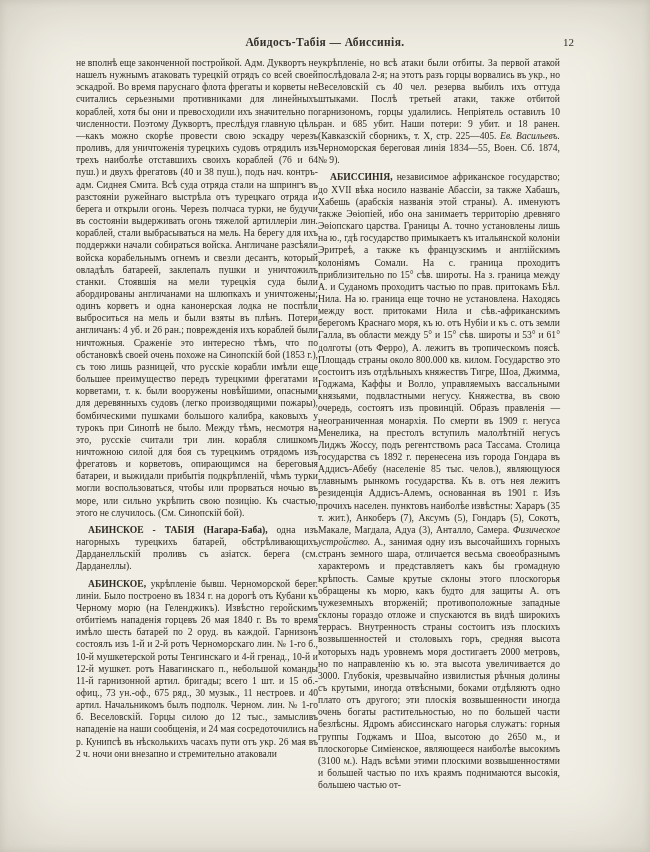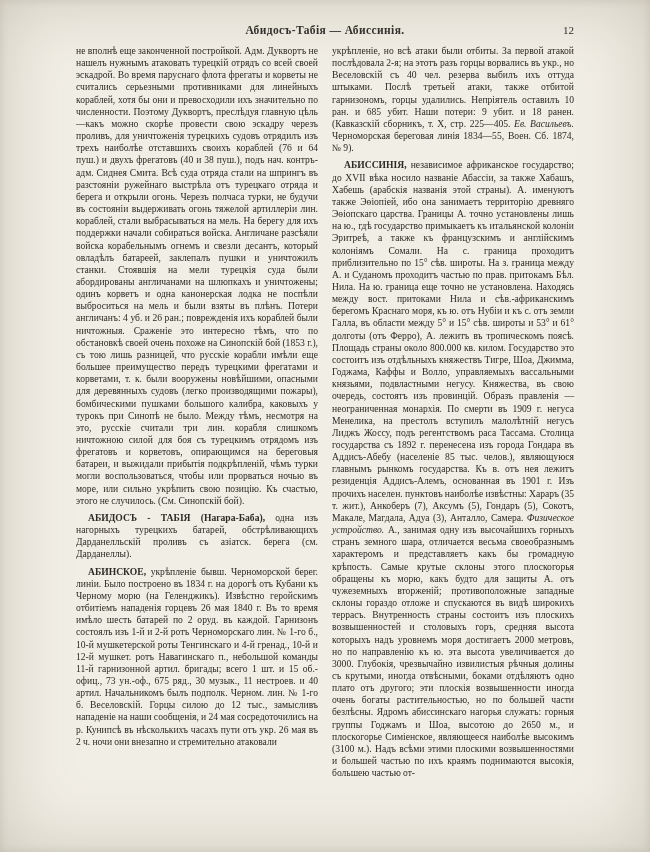--- a/index.html
+++ b/index.html
@@ -2,31 +2,31 @@
 <html><head>
 <meta charset="utf-8">
 <style>
   * { margin: 0; padding: 0; box-sizing: border-box; }
   html, body { width: 650px; height: 852px; }
   body { background: #d8d4ca; font-family: "Liberation Serif", serif; }
   .sheet {
     width: 650px; height: 852px; overflow: hidden;
     background: #f1eee5;
     box-shadow: inset 0 0 70px rgba(110,100,80,.28), inset 0 0 8px rgba(90,80,60,.15);
-    padding: 24px 76px 8px 76px;
+    padding: 36px 76px 8px 76px;
     position: relative;
   }
   .running-head {
     display: flex; align-items: baseline;
     color: #33312b; margin-bottom: 9px;
   }
   .rh-spacer { width: 26px; }
   .rh-title { flex: 1; text-align: center; font-weight: bold; font-size: 11.5px; letter-spacing: .4px; }
   .rh-page  { width: 26px; text-align: right; font-size: 11px; }
-  .columns { display: flex; gap: 14px; }
+  .columns { display: flex; }
   .column {
     width: 242px; color: #2d2a24;
     font-size: 9.6px; line-height: 12.15px;
     text-align: justify;
     word-spacing: -0.2px;
   }
   p.para { text-align: justify; }
   p.indent { text-indent: 12px; }
   p.entry { margin-top: 5px; }
   .bold { font-weight: bold; }
@@ -38,21 +38,21 @@
 
 <div class="sheet">
   <div class="running-head">
     <span class="rh-spacer"></span>
     <span class="rh-title">Абидосъ-Табія — Абиссинія.</span>
     <span class="rh-page">12</span>
   </div>
   <div class="columns">
     <div class="column" id="col-left">
         <p class="para"><span class="plain">не вполнѣ еще законченной постройкой. Адм. Дуквортъ не нашелъ нужнымъ атаковать турецкій отрядъ со всей своей эскадрой. Во время паруснаго флота фрегаты и корветы не считались серьезными противниками для линейныхъ кораблей, хотя бы они и превосходили ихъ значительно по численности. Поэтому Дуквортъ, преслѣдуя главную цѣль—какъ можно скорѣе провести свою эскадру черезъ проливъ, для уничтоженія турецкихъ судовъ отрядилъ изъ трехъ наиболѣе отставшихъ своихъ кораблей (76 и 64 пуш.) и двухъ фрегатовъ (40 и 38 пуш.), подъ нач. контръ-адм. Сиднея Смита. Всѣ суда отряда стали на шпрингъ въ разстояніи ружейнаго выстрѣла отъ турецкаго отряда и берега и открыли огонь. Черезъ полчаса турки, не будучи въ состояніи выдерживать огонь тяжелой артиллеріи лин. кораблей, стали выбрасываться на мель. На берегу для ихъ поддержки начали собираться войска. Англичане разсѣяли войска корабельнымъ огнемъ и свезли десантъ, который овладѣлъ батареей, заклепалъ пушки и уничтожилъ станки. Стоявшія на мели турецкія суда были абордированы англичанами на шлюпкахъ и уничтожены; одинъ корветъ и одна канонерская лодка не поспѣли выброситься на мель и были взяты въ плѣнъ. Потери англичанъ: 4 уб. и 26 ран.; поврежденія ихъ кораблей были ничтожныя. Сраженіе это интересно тѣмъ, что по обстановкѣ своей очень похоже на Синопскій бой (1853 г.), съ тою лишь разницей, что русскіе корабли имѣли еще большее преимущество передъ турецкими фрегатами и корветами, т. к. были вооружены новѣйшими, опасными для деревянныхъ судовъ (легко производящими пожары), бомбическими пушками большого калибра, каковыхъ у турокъ при Синопѣ не было. Между тѣмъ, несмотря на это, русскіе считали три лин. корабля слишкомъ ничтожною силой для боя съ турецкимъ отрядомъ изъ фрегатовъ и корветовъ, опирающимся на береговыя батареи, и выжидали прибытія подкрѣпленій, чѣмъ турки могли воспользоваться, чтобы или прорваться ночью въ море, или сильно укрѣпить свою позицію. Къ счастью, этого не случилось. (См. Синопскій бой).</span></p>
-        <p class="para indent entry"><span class="bold">АБИДОСЪ - ТАБІЯ (Нагара-Баба),</span><span class="plain"> одна изъ нагорныхъ турецкихъ батарей, обстрѣливающихъ Дарданелльскій проливъ съ азіатск. берега (см. Дарданеллы).</span></p>
+        <p class="para indent entry"><span class="bold">АБИНСКОЕ - ТАБІЯ (Нагара-Баба),</span><span class="plain"> одна изъ нагорныхъ турецкихъ батарей, обстрѣливающихъ Дарданелльскій проливъ съ азіатск. берега (см. Дарданеллы).</span></p>
         <p class="para indent entry"><span class="bold">АБИНСКОЕ,</span><span class="plain"> укрѣпленіе бывш. Черноморской берег. линіи. Было построено въ 1834 г. на дорогѣ отъ Кубани къ Черному морю (на Геленджикъ). Извѣстно геройскимъ отбитіемъ нападенія горцевъ 26 мая 1840 г. Въ то время имѣло шесть батарей по 2 оруд. въ каждой. Гарнизонъ состоялъ изъ 1-й и 2-й ротъ Черноморскаго лин. № 1-го б., 10-й мушкетерской роты Тенгинскаго и 4-й гренад., 10-й и 12-й мушкет. ротъ Навагинскаго п., небольшой команды 11-й гарнизонной артил. бригады; всего 1 шт. и 15 об.-офиц., 73 ун.-оф., 675 ряд., 30 музык., 11 нестроев. и 40 артил. Начальникомъ былъ подполк. Черном. лин. № 1-го б. Веселовскій. Горцы силою до 12 тыс., замысливъ нападеніе на наши сообщенія, и 24 мая сосредоточились на р. Кунипсѣ въ нѣсколькихъ часахъ пути отъ укр. 26 мая въ 2 ч. ночи они внезапно и стремительно атаковали</span></p>
       </div>
     <div class="column" id="col-right">
         <p class="para"><span class="plain">укрѣпленіе, но всѣ атаки были отбиты. За первой атакой послѣдовала 2-я; на этотъ разъ горцы ворвались въ укр., но Веселовскій съ 40 чел. резерва выбилъ ихъ оттуда штыками. Послѣ третьей атаки, также отбитой гарнизономъ, горцы удалились. Непріятель оставилъ 10 ран. и 685 убит. Наши потери: 9 убит. и 18 ранен. (Кавказскій сборникъ, т. X, стр. 225—405. </span><span class="italic">Ев. Васильевъ.</span><span class="plain"> Черноморская береговая линія 1834—55, Воен. Сб. 1874, № 9).</span></p>
         <p class="para indent entry"><span class="bold">АБИССИНІЯ,</span><span class="plain"> независимое африканское государство; до XVII вѣка носило названіе Абассіи, за также Хабашъ, Хабешь (арабскія названія этой страны). А. именуютъ также Эѳіопіей, ибо она занимаетъ территорію древняго Эѳіопскаго царства. Границы А. точно установлены лишь на ю., гдѣ государство примыкаетъ къ итальянской колоніи Эритреѣ, а также къ французскимъ и англійскимъ колоніямъ Сомали. На с. граница проходитъ приблизительно по 15° сѣв. широты. На з. граница между А. и Суданомъ проходитъ частью по прав. притокамъ Бѣл. Нила. На ю. граница еще точно не установлена. Находясь между вост. притоками Нила и сѣв.-африканскимъ берегомъ Краснаго моря, къ ю. отъ Нубіи и къ с. отъ земли Галла, въ области между 5° и 15° сѣв. широты и 53° и 61° долготы (отъ Ферро), А. лежитъ въ тропическомъ поясѣ. Площадь страны около 800.000 кв. килом. Государство это состоитъ изъ отдѣльныхъ княжествъ Тигре, Шоа, Джимма, Годжама, Каффы и Волло, управляемыхъ вассальными князьями, подвластными негусу. Княжества, въ свою очередь, состоятъ изъ провинцій. Образъ правленія — неограниченная монархія. По смерти въ 1909 г. негуса Менелика, на престолъ вступилъ малолѣтній негусъ Лиджъ Жоссу, подъ регентствомъ раса Тассама. Столица государства съ 1892 г. перенесена изъ города Гондара въ Аддисъ-Абебу (населеніе 85 тыс. челов.), являющуюся главнымъ рынкомъ государства. Къ в. отъ нея лежитъ резиденція Аддисъ-Алемъ, основанная въ 1901 г. Изъ прочихъ населен. пунктовъ наиболѣе извѣстны: Хараръ (35 т. жит.), Анкоберъ (7), Аксумъ (5), Гондаръ (5), Сокотъ, Макале, Магдала, Адуа (3), Анталло, Самера. </span><span class="italic">Физическое устройство.</span><span class="plain"> А., занимая одну изъ высочайшихъ горныхъ странъ земного шара, отличается весьма своеобразнымъ характеромъ и представляетъ какъ бы громадную крѣпость. Самые крутые склоны этого плоскогорья обращены къ морю, какъ будто для защиты А. отъ чужеземныхъ вторженій; противоположные западные склоны гораздо отложе и спускаются въ видѣ широкихъ террасъ. Внутренность страны состоитъ изъ плоскихъ возвышенностей и столовыхъ горъ, средняя высота которыхъ надъ уровнемъ моря достигаетъ 2000 метровъ, но по направленію къ ю. эта высота увеличивается до 3000. Глубокія, чрезвычайно извилистыя рѣчныя долины съ крутыми, иногда отвѣсными, боками отдѣляютъ одно плато отъ другого; эти плоскія возвышенности иногда очень богаты растительностью, но по большей части безлѣсны. Ядромъ абиссинскаго нагорья служатъ: горныя группы Годжамъ и Шоа, высотою до 2650 м., и плоскогорье Симіенское, являющееся наиболѣе высокимъ (3100 м.). Надъ всѣми этими плоскими возвышенностями и большей частью по ихъ краямъ поднимаются высокія, большею частью от-</span></p>
       </div>
   </div>
 </div>
 
 </body></html>

